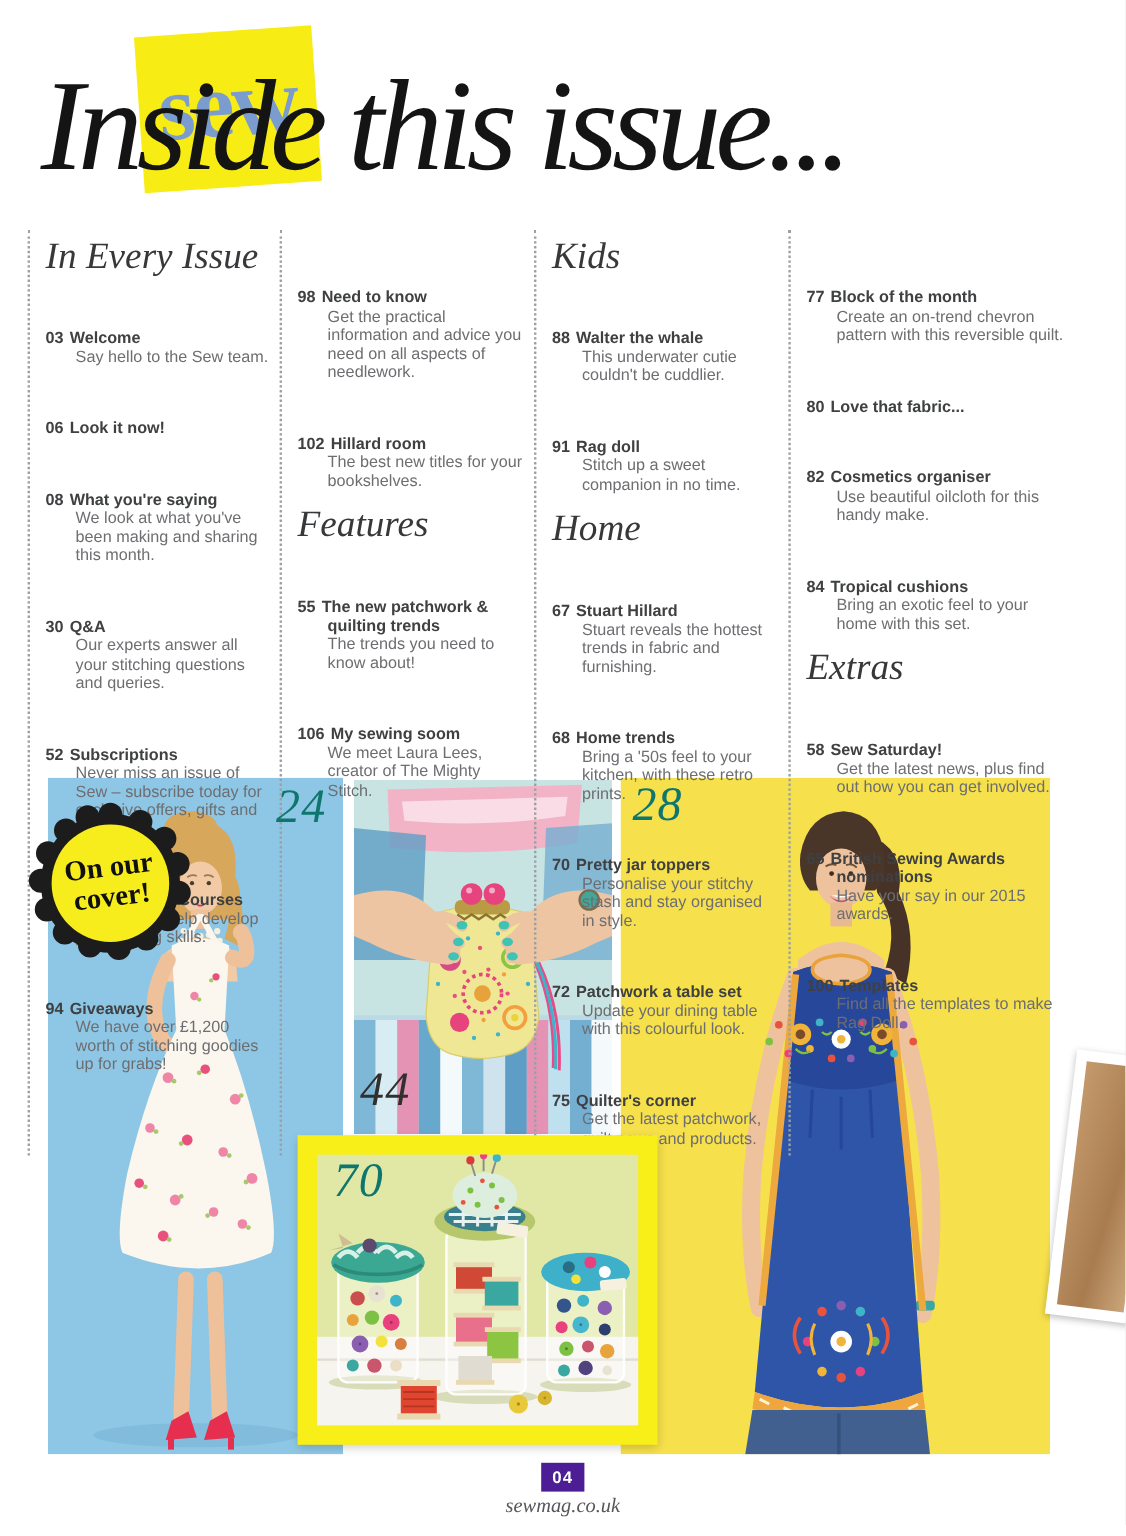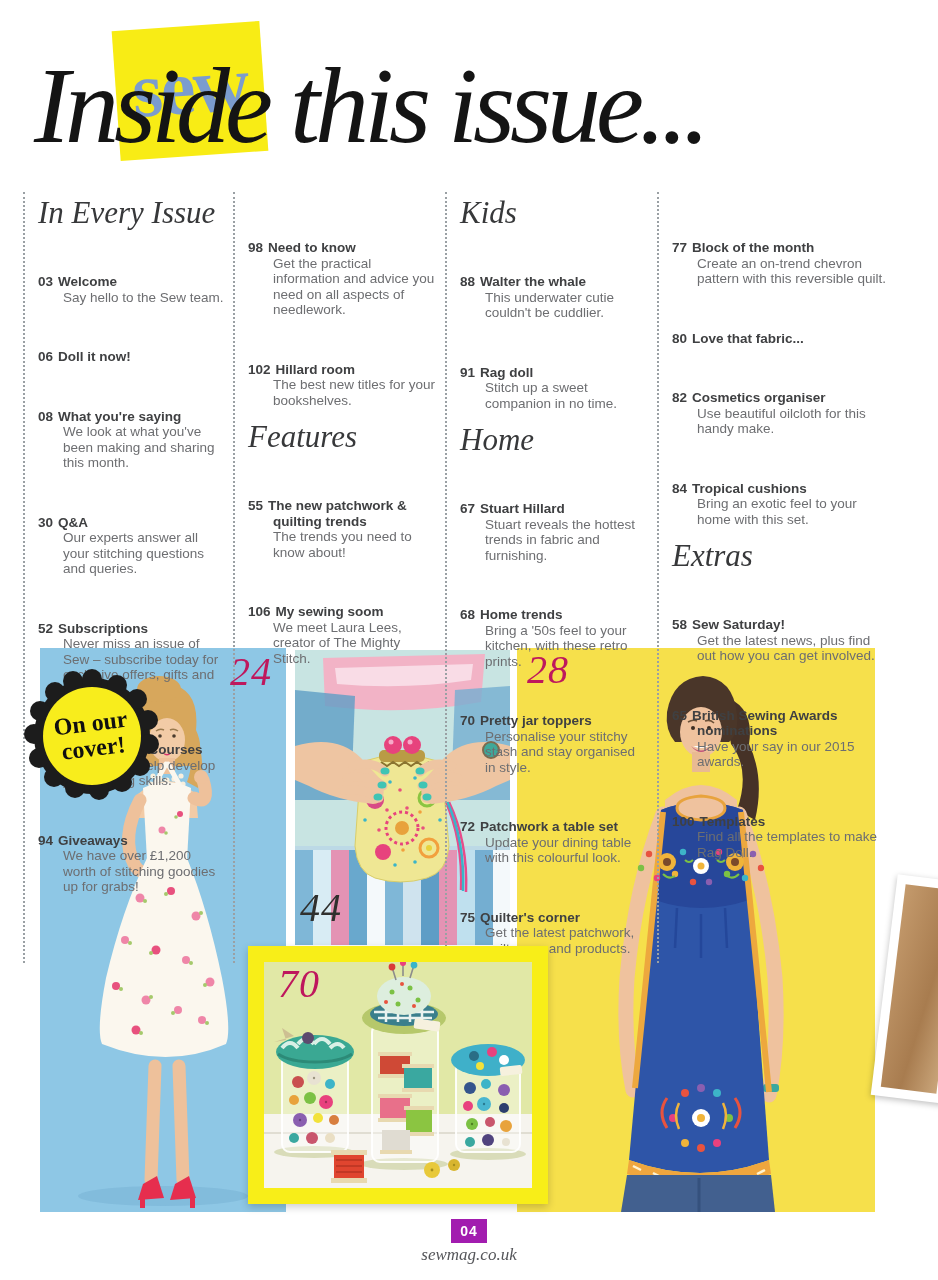--- a/index.html
+++ b/index.html
@@ -35,37 +35,37 @@
   #photo-right{left:517px;top:648px;width:358px;height:564px;z-index:1;}
   #photo-corner{position:absolute;left:884px;top:878px;width:74px;height:222px;background:#fff;
                 transform:rotate(7deg);box-shadow:0 2px 6px rgba(0,0,0,.25);z-index:2;}
   #photo-corner .wood{position:absolute;left:9px;right:9px;top:9px;bottom:9px;
                 background:linear-gradient(100deg,#c49a6c,#a87c4f 60%,#caa67b);}
   #inset{position:absolute;left:248px;top:946px;width:300px;height:258px;background:#f8ee18;
          z-index:3;box-shadow:0 3px 8px rgba(0,0,0,.2);padding:16px;box-sizing:border-box;}
   .photo svg,#inset svg{display:block;}
 
   .photo-num{position:absolute;font-family:"Liberation Serif",serif;font-style:italic;
-             font-size:40px;color:#be185d;z-index:5;letter-spacing:1px;line-height:1;}
+             font-size:40px;color:#0f766e;z-index:5;letter-spacing:1px;line-height:1;}
   #num24{left:230px;top:652px;}
   #num28{left:527px;top:650px;}
   #num44{left:300px;top:888px;color:#30302e;}
   #num70{left:278px;top:964px;z-index:4;}
 
   
   .badge{position:absolute;left:22px;top:666px;width:140px;height:140px;z-index:4;}
   .badge svg{position:absolute;left:0;top:0;}
   .badge-text{position:absolute;left:0;top:0;width:140px;height:140px;display:flex;
               flex-direction:column;align-items:center;justify-content:center;
               transform:rotate(-7deg);font-family:"Liberation Serif",serif;font-weight:700;
               font-size:24px;color:#101010;line-height:25px;}
 
   
   .footer{position:absolute;left:0;right:0;top:1219px;text-align:center;z-index:5;}
-  .page-num-box{display:inline-block;background:#a21caf;color:#ffffff;font-weight:700;
+  .page-num-box{display:inline-block;background:#4c1d95;color:#ffffff;font-weight:700;
                 font-size:14px;padding:4px 9px;letter-spacing:1px;}
   .site{font-family:"Liberation Serif",serif;font-style:italic;font-size:17px;color:#55565a;
         margin-top:2px;}
 </style>
 </head>
 <body>
 
 <div class="page">
 
   <div class="logo-box">
@@ -75,21 +75,21 @@
 
   <div class="toc">
 
     <div class="col c0">
       <div class="heading">In Every Issue</div>
       <div class="entry">
         <div class="etitle"><span class="enum">03</span><span class="ettl">Welcome</span></div>
         <div class="edesc">Say hello to the Sew team.</div>
       </div>
       <div class="entry">
-        <div class="etitle"><span class="enum">06</span><span class="ettl">Doll it now!</span></div>
+        <div class="etitle"><span class="enum">06</span><span class="ettl">Look it now!</span></div>
       </div>
       <div class="entry">
         <div class="etitle"><span class="enum">08</span><span class="ettl">What you're saying</span></div>
         <div class="edesc">We look at what you've been making and sharing this month.</div>
       </div>
       <div class="entry">
         <div class="etitle"><span class="enum">30</span><span class="ettl">Q&amp;A</span></div>
         <div class="edesc">Our experts answer all your stitching questions and queries.</div>
       </div>
       <div class="entry">

